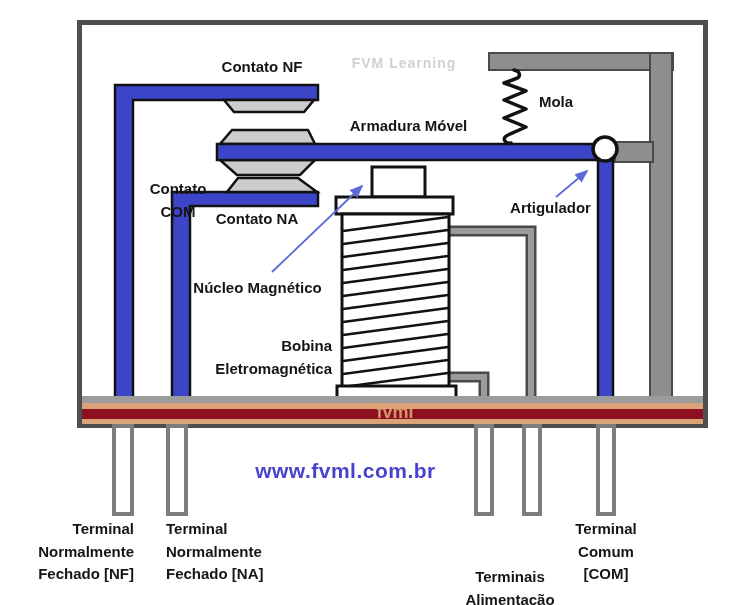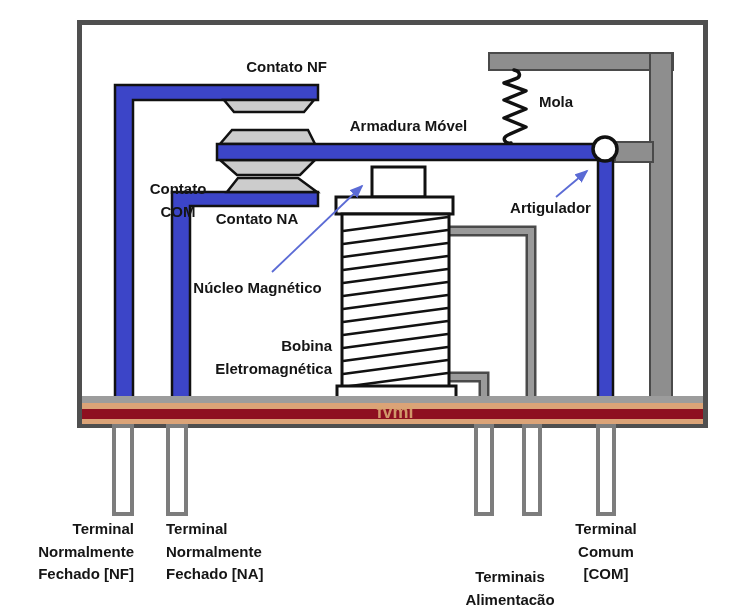--- a/index.html
+++ b/index.html
@@ -79,21 +79,21 @@
 
     <rect x="82" y="396" width="621" height="7" style="fill:var(--base-gray);"></rect>
     <rect x="82" y="403" width="621" height="6" style="fill:var(--base-tan);"></rect>
     <rect x="82" y="409" width="621" height="10" style="fill:var(--base-red);"></rect>
     <rect x="82" y="419" width="621" height="5" style="fill:var(--base-tan);"></rect>
 
     <line x1="272" y1="272" x2="362" y2="186" marker-end="url(#arrowhead)" style="stroke:var(--arrow-blue);stroke-width:1.8;"></line>
     <line x1="556" y1="197" x2="587" y2="171" marker-end="url(#arrowhead)" style="stroke:var(--arrow-blue);stroke-width:1.8;"></line>
   </svg>
 
-  <div class="lbl center" style="left:197px;top:55px;width:130px;text-align:right;">Contato NF</div>
+  <div class="lbl center" style="left:197px;top:55px;width:130px;">Contato NF</div>
 
   <div class="lbl center" style="left:138px;top:129px;width:80px;margin-top:48px;">
     <div>Contato</div>
     <div>COM</div>
   </div>
 
   <div class="lbl center" style="left:192px;top:207px;width:130px;">Contato NA</div>
 
   <div class="lbl center" style="left:336px;top:114px;width:145px;">Armadura Móvel</div>
 
@@ -101,21 +101,23 @@
 
   <div class="lbl center" style="left:493px;top:196px;width:115px;">Artigulador</div>
 
   <div class="lbl right" style="left:210px;top:334px;width:122px;">
     <div>Bobina</div>
     <div>Eletromagnética</div>
   </div>
 
   <div class="lbl center" style="left:180px;top:276px;width:155px;">Núcleo Magnético</div>
 
+  <div class="lbl center wm-top" style="left:342px;top:52px;width:124px;">FVM Learning</div>
   <div class="lbl center wm-base" style="left:362px;top:402px;width:66px;z-index:3;">fvml</div>
+  <div class="lbl center site" style="left:253px;top:459px;width:185px;">www.fvml.com.br</div>
 
   <div class="lbl right tlabel" style="left:12px;top:518px;width:122px;">
     <div>Terminal</div>
     <div>Normalmente</div>
     <div>Fechado [NF]</div>
   </div>
 
   <div class="lbl left tlabel" style="left:166px;top:518px;width:115px;">
     <div>Terminal</div>
     <div>Normalmente</div>

